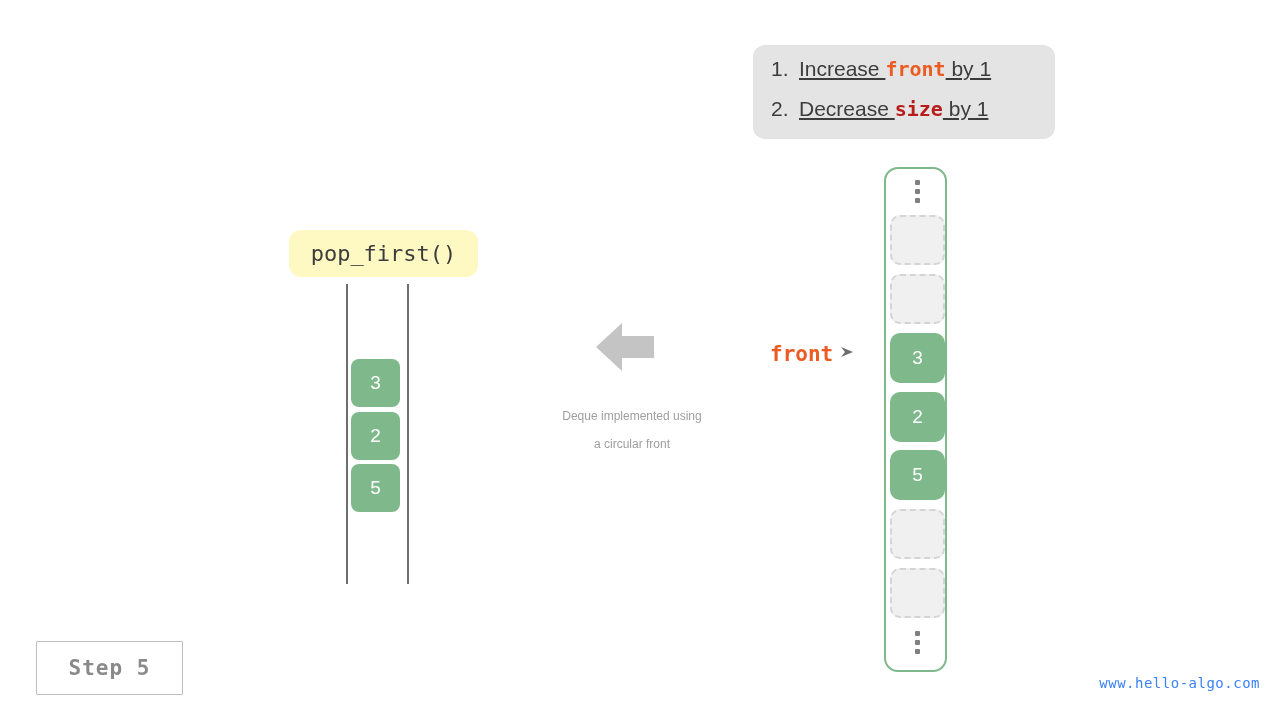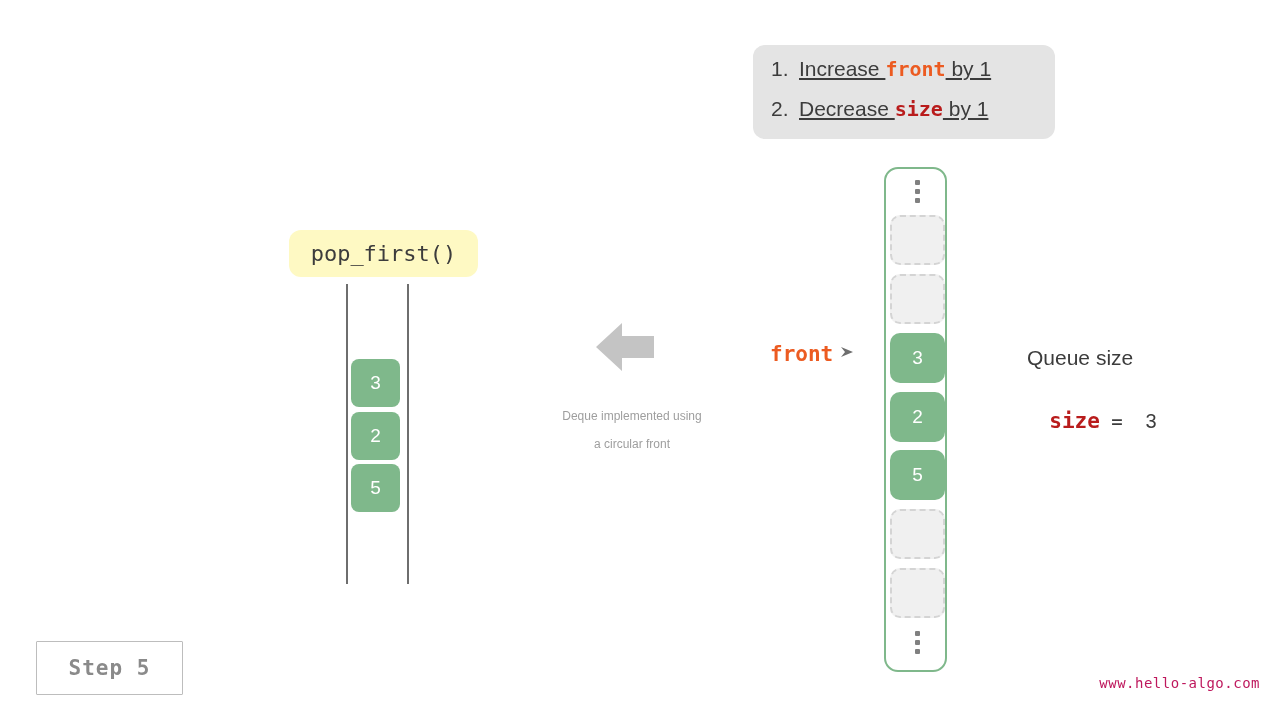--- a/index.html
+++ b/index.html
@@ -213,21 +213,21 @@
     color: #8a8a8a;
     letter-spacing: 1px;
   }
 
   
   #watermark {
     right: 20px;
     top: 675px;
     font-family: "DejaVu Sans Mono", "Liberation Mono", monospace;
     font-size: 14px;
-    color: #be185d;
+    color: #3b82f6;
     letter-spacing: 0.5px;
   }
 </style>
 </head>
 <body>
 
 <div class="abs" id="instruction-box">
   <div class="instr-row">
     <span class="instr-num">1.</span>
     <span class="instr-txt">Increase </span>
@@ -286,21 +286,17 @@
     <div class="slot empty" style="top: 340px;"></div>
     <div class="slot empty" style="top: 399px;"></div>
     <div class="dots" style="top: 462px;">
       <i></i>
       <i></i>
       <i></i>
     </div>
   </div>
 
 <div class="abs" id="queue-size">
-  <div class="title">Queue size</div>
-  <div class="expr">
-    <span class="mono-kw kw-size">size</span><span class="op"> </span><span class="op">=</span><span class="op">  </span><span class="val">3</span>
-  </div>
 </div>
 
 <div class="abs" id="step-badge">Step 5</div>
 
 <div class="abs" id="watermark">www.hello-algo.com</div>
 
 </body></html>

